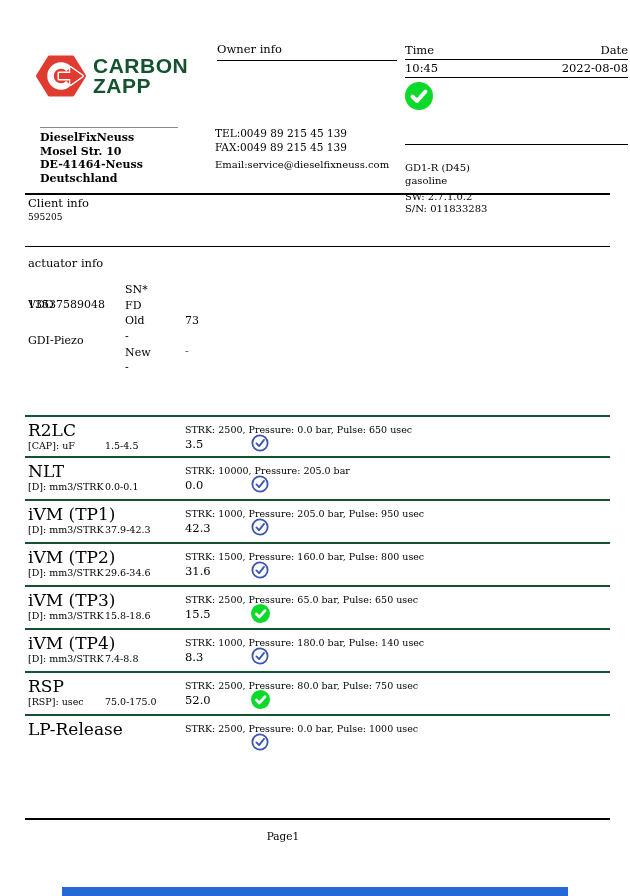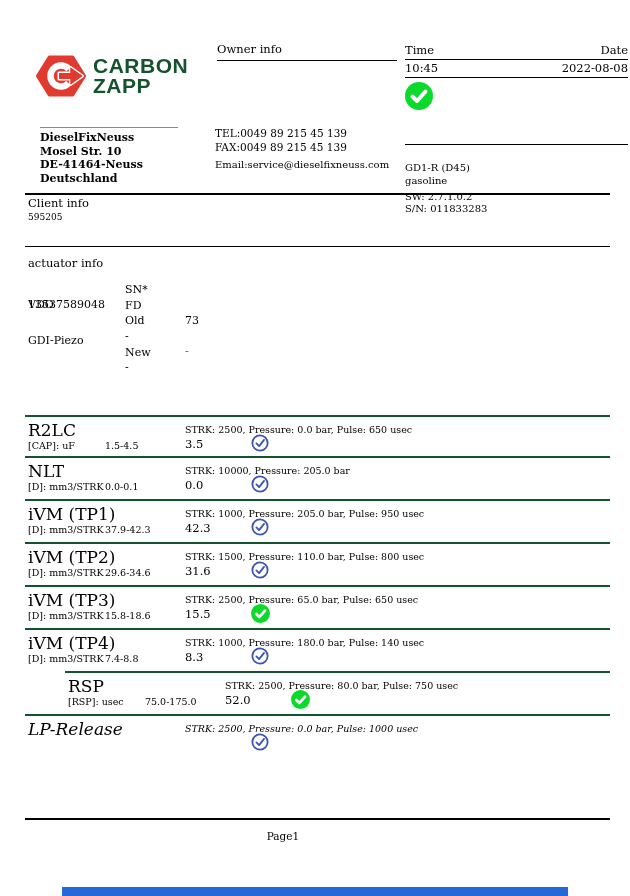--- a/index.html
+++ b/index.html
@@ -51,21 +51,21 @@
   .act-col1 .a-type{position:absolute;top:52px;left:0;}
   .act-col2{position:absolute;left:97px;top:0;line-height:15.7px;}
   .act-col2 div{height:15.7px;}
   .act-col3{position:absolute;left:157px;top:0;}
   .act-col3 .a-sn{position:absolute;top:0;left:0;margin-top:32px;}
   .act-col3 .a-new{position:absolute;top:63px;left:0;color:#3a54b4;}
 
   
   .tests{left:25px;top:415px;width:585px;}
   .t-row{position:relative;border-top:2px solid #14532d;height:39px;}
-  .t-row.tall{height:60px;border-bottom:none;font-style:italic;}
+  .t-row.tall{height:60px;border-bottom:none;}
   .t-name{position:absolute;left:3px;top:3px;font-size:17px;}
   .t-params{position:absolute;left:160px;top:7px;font-size:9.5px;}
   .t-unit{position:absolute;left:3px;top:23px;font-size:9.5px;}
   .t-range{position:absolute;left:80px;top:23px;font-size:9.5px;}
   .t-value{position:absolute;left:160px;top:20px;font-size:11.5px;}
   .result-icon{position:absolute;left:226px;top:17px;line-height:0;}
   .result-icon svg{display:block;}
   .result-icon .check-blue,.result-icon .check-green{display:none;}
   .result-icon.status-blue .check-blue{display:block;}
   .result-icon.status-green .check-green{display:block;}
@@ -210,21 +210,21 @@
         <svg class="check-blue" width="18" height="18" viewBox="0 0 20 20">
             <circle cx="10" cy="10" r="8.5" fill="none" stroke="#3a54b4" stroke-width="2"></circle>
             <path d="M6 10.5 L9 13.5 L14.5 6.5" fill="none" stroke="#3a54b4" stroke-width="2" stroke-linecap="round" stroke-linejoin="round"></path>
           </svg>
 
       </span>
     </div>
 
     <div class="t-row" style="height:41px;">
       <span class="t-name">iVM (TP2)</span>
-      <span class="t-params">STRK: 1500, Pressure: 110.0 bar, Pulse: 800 usec</span>
+      <span class="t-params">STRK: 1500, Pressure: 160.0 bar, Pulse: 800 usec</span>
       <span class="t-unit">[D]: mm3/STRK</span>
       <span class="t-range">29.6-34.6</span>
       <span class="t-value">31.6</span>
       <span class="result-icon status-blue">
         <svg class="check-blue" width="18" height="18" viewBox="0 0 20 20">
             <circle cx="10" cy="10" r="8.5" fill="none" stroke="#3a54b4" stroke-width="2"></circle>
             <path d="M6 10.5 L9 13.5 L14.5 6.5" fill="none" stroke="#3a54b4" stroke-width="2" stroke-linecap="round" stroke-linejoin="round"></path>
           </svg>
 
       </span>
@@ -253,21 +253,21 @@
       <span class="t-value">8.3</span>
       <span class="result-icon status-blue">
         <svg class="check-blue" width="18" height="18" viewBox="0 0 20 20">
             <circle cx="10" cy="10" r="8.5" fill="none" stroke="#3a54b4" stroke-width="2"></circle>
             <path d="M6 10.5 L9 13.5 L14.5 6.5" fill="none" stroke="#3a54b4" stroke-width="2" stroke-linecap="round" stroke-linejoin="round"></path>
           </svg>
 
       </span>
     </div>
 
-    <div class="t-row" style="height:41px;margin-left:40px;">
+    <div class="t-row" style="height:41px;">
       <span class="t-name">RSP</span>
       <span class="t-params">STRK: 2500, Pressure: 80.0 bar, Pulse: 750 usec</span>
       <span class="t-unit">[RSP]: usec</span>
       <span class="t-range">75.0-175.0</span>
       <span class="t-value">52.0</span>
       <span class="result-icon status-green">
 
         <svg class="check-green" width="19" height="19" viewBox="0 0 20 20">
             <circle cx="10" cy="10" r="10" fill="#0bda2b"></circle>
             <path d="M5.5 10.5 L8.7 13.7 L14.8 7" fill="none" stroke="#ffffff" stroke-width="2.8" stroke-linecap="round" stroke-linejoin="round"></path>

